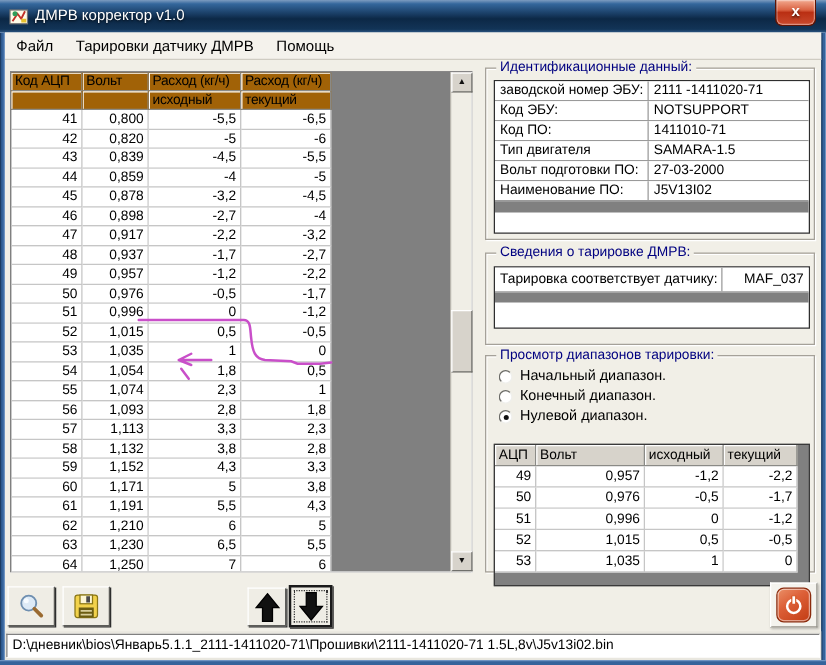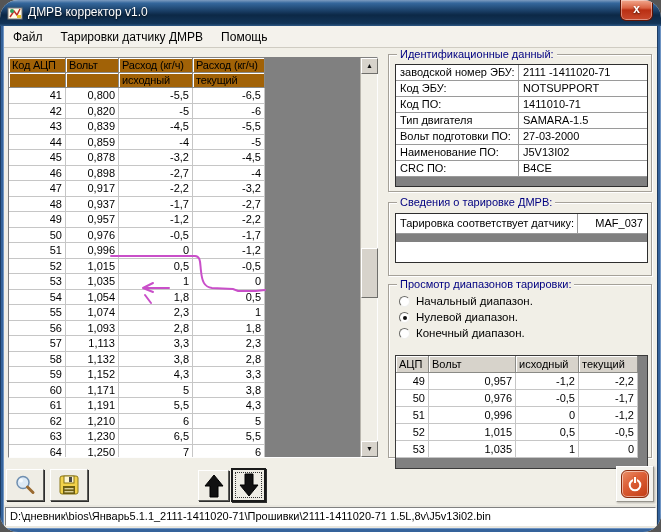--- a/index.html
+++ b/index.html
@@ -1,20 +1,20 @@
 <!DOCTYPE html>
 <html><head>
 <meta charset="utf-8">
 <style>
   * { box-sizing: border-box; margin: 0; padding: 0; }
   html,body { background:#555; }
   body { font-family: "Liberation Sans", sans-serif; }
   .window{
     position:relative; width:661px; height:532px; background:#f1efe7;
-    overflow:hidden; cursor:default; font-size:11px; color:#000;border-radius:18px;
+    overflow:hidden; cursor:default; font-size:11px; color:#000;
   }
   
   .titlebar{
     position:absolute; left:0; top:0; width:661px; height:26px;
     background:linear-gradient(180deg,#7d9cc0 0%,#34679c 12%,#173a60 45%,#0c2846 58%,#123457 90%,#2c5784 100%);
     display:flex; align-items:center;
   }
   .app-icon{ position:absolute; left:7px; top:5px; width:16px; height:16px; }
   .window-title{ position:absolute; left:28px; top:5px; color:#fff; font-size:12px;
     text-shadow:0 1px 2px rgba(0,0,0,.8); white-space:nowrap; }
@@ -332,24 +332,20 @@
           <div class="cell c1">SAMARA-1.5</div>
         </div>
         <div class="trow">
           <div class="cell c0">Вольт подготовки ПО:</div>
           <div class="cell c1">27-03-2000</div>
         </div>
         <div class="trow">
           <div class="cell c0">Наименование ПО:</div>
           <div class="cell c1">J5V13I02</div>
         </div>
-        <div class="trow">
-          <div class="cell c0">CRC ПО:</div>
-          <div class="cell c1">B4CE</div>
-        </div>
         <div class="graybar" style="height: 9px;"></div>
       </div>
   </div>
 
   <div class="groupbox gb-sved">
     <span class="gb-caption">Сведения о тарировке ДМРВ:</span>
     <div class="kv-grid sved-grid">
         <div class="trow">
           <div class="cell c0">Тарировка соответствует датчику:</div>
           <div class="cell c1">MAF_037</div>
@@ -359,26 +355,26 @@
   </div>
 
   <div class="groupbox gb-ranges">
     <span class="gb-caption">Просмотр диапазонов тарировки:</span>
     <div class="radio-list">
         <div class="radio-row">
           <span class="radio"></span>
           <span class="radio-label">Начальный диапазон.</span>
         </div>
         <div class="radio-row">
+          <span class="radio"></span>
+          <span class="radio-label">Конечный диапазон.</span>
+        </div>
+        <div class="radio-row">
           <span class="radio checked"></span>
           <span class="radio-label">Нулевой диапазон.</span>
-        </div>
-        <div class="radio-row">
-          <span class="radio"></span>
-          <span class="radio-label">Конечный диапазон.</span>
         </div>
       </div>
     <div class="mini-grid mini">
       <div class="ghead-row">
           <div class="trow">
             <div class="cell c0">АЦП</div>
             <div class="cell c1">Вольт</div>
             <div class="cell c2">исходный</div>
             <div class="cell c3">текущий</div>
           </div>

